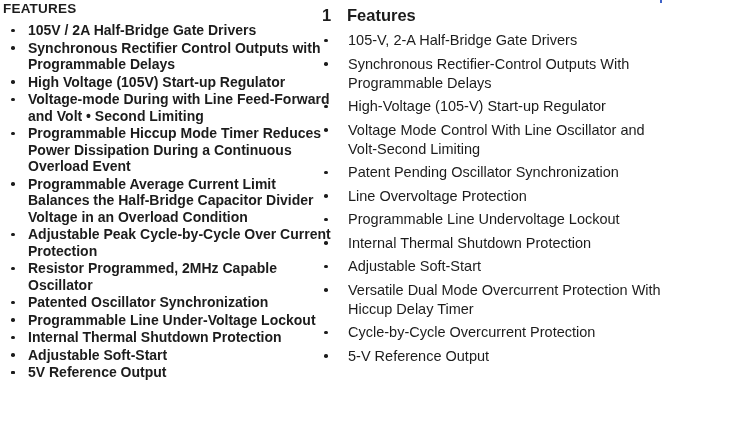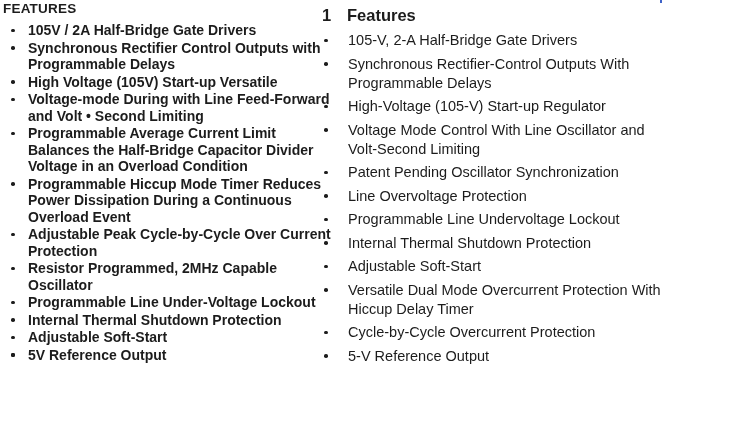--- a/index.html
+++ b/index.html
@@ -108,33 +108,34 @@
 </style>
 </head>
 <body>
 
 <section class="left-col">
   <h2 class="col-heading">FEATURES</h2>
   <ul>
     <li><span class="blt"></span><span class="feat-text">105V / 2A Half-Bridge Gate Drivers</span></li>
     <li><span class="blt"></span><span class="feat-text">Synchronous Rectifier Control Outputs with
 Programmable Delays</span></li>
-    <li><span class="blt"></span><span class="feat-text">High Voltage (105V) Start-up Versatile</span></li>
+    <li><span class="blt"></span><span class="feat-text">High Voltage (105V) Start-up Regulator</span></li>
     <li><span class="blt"></span><span class="feat-text">Voltage-mode During with Line Feed-Forward
 and Volt • Second Limiting</span></li>
+    <li><span class="blt"></span><span class="feat-text">Programmable Hiccup Mode Timer Reduces
+Power Dissipation During a Continuous
+Overload Event</span></li>
     <li><span class="blt"></span><span class="feat-text">Programmable Average Current Limit
 Balances the Half-Bridge Capacitor Divider
 Voltage in an Overload Condition</span></li>
-    <li><span class="blt"></span><span class="feat-text">Programmable Hiccup Mode Timer Reduces
-Power Dissipation During a Continuous
-Overload Event</span></li>
     <li><span class="blt"></span><span class="feat-text">Adjustable Peak Cycle-by-Cycle Over Current
 Protection</span></li>
     <li><span class="blt"></span><span class="feat-text">Resistor Programmed, 2MHz Capable
 Oscillator</span></li>
+    <li><span class="blt"></span><span class="feat-text">Patented Oscillator Synchronization</span></li>
     <li><span class="blt"></span><span class="feat-text">Programmable Line Under-Voltage Lockout</span></li>
     <li><span class="blt"></span><span class="feat-text">Internal Thermal Shutdown Protection</span></li>
     <li><span class="blt"></span><span class="feat-text">Adjustable Soft-Start</span></li>
     <li><span class="blt"></span></li>
     <li><span class="blt"></span><span class="feat-text">5V Reference Output</span></li>
   </ul>
 </section>
 
 <section class="right-col">
   <h2 class="col-heading">

